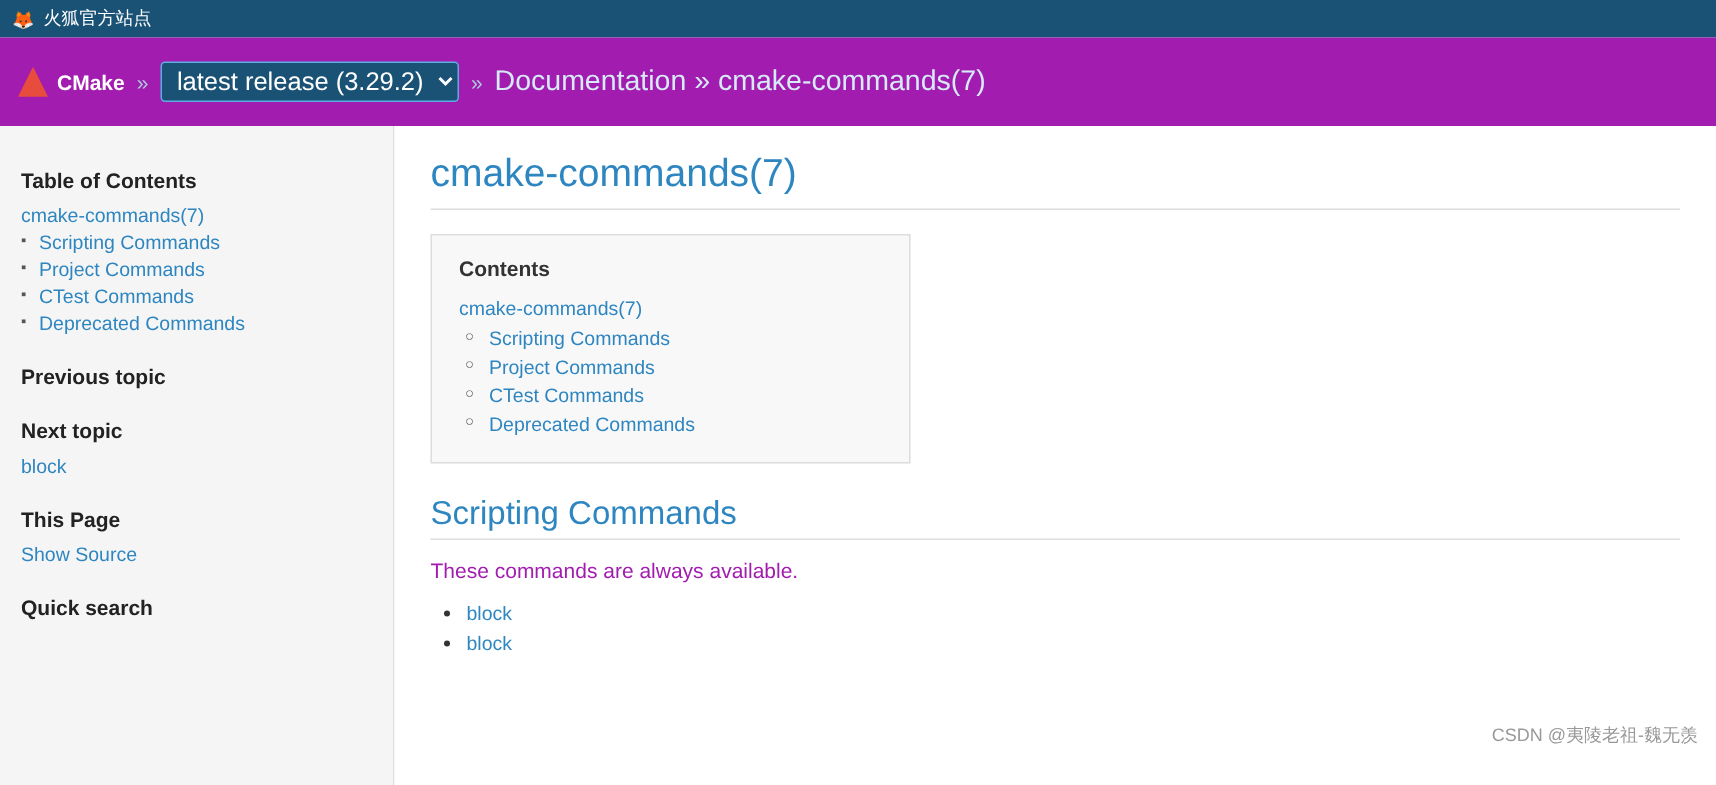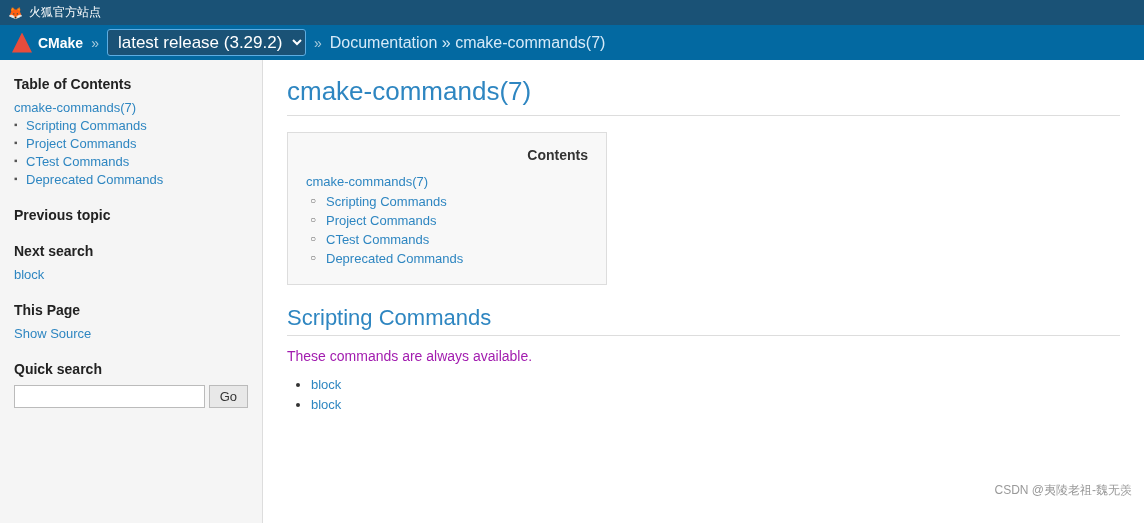--- a/index.html
+++ b/index.html
@@ -11,22 +11,22 @@
       color: #fff;
       padding: 4px 8px;
       font-size: 12px;
       display: flex;
       align-items: center;
       gap: 6px;
     }
 
     
     .nav-bar {
-      background: #0369a1;
-      padding: 4px 12px;
+      background: #a21caf;
+      padding: 16px 12px;
       display: flex;
       align-items: center;
       gap: 6px;
       color: #fff;
       font-size: 14px;
     }
     .nav-bar .cmake-logo {
       width: 20px; height: 20px;
       background: #e74c3c;
       clip-path: polygon(50% 0%, 0% 100%, 100% 100%);
@@ -40,21 +40,21 @@
     .nav-bar .sep { color: #acd; margin: 0 2px; }
     .nav-bar select {
       background: #1a5276;
       color: #fff;
       border: 1px solid #5dade2;
       padding: 2px 6px;
       font-size: 17px;
       border-radius: 3px;
       cursor: pointer;
     }
-    .nav-bar .nav-path { color: #d6eaf8; font-size: 16px; }
+    .nav-bar .nav-path { color: #d6eaf8; font-size: 19px; }
 
     
     .layout {
       display: flex;
       height: calc(523px - 58px);
     }
 
     
     .sidebar {
       width: 263px;
@@ -65,21 +65,21 @@
       overflow-y: auto;
       font-size: 13px;
     }
     .sidebar-section-title {
       font-weight: bold;
       font-size: 14px;
       color: #222;
       margin-bottom: 8px;
       margin-top: 20px;
     }
-    .sidebar-section-title:first-child { margin-top: 4px; }
+    .sidebar-section-title:first-child { margin-top: 16px; }
     .sidebar-link {
       color: #2e86c1;
       text-decoration: none;
       display: block;
       margin-bottom: 3px;
     }
     .sidebar-link.top-level {
       font-size: 13px;
       color: #2e86c1;
     }
@@ -146,21 +146,20 @@
       padding: 14px 18px;
       margin-bottom: 20px;
       display: inline-block;
       min-width: 320px;
     }
     .contents-box-title {
       font-weight: bold;
       font-size: 14px;
       color: #333;
       margin-bottom: 10px;
-      text-align: right;
     }
     .contents-list {
       list-style: none;
       padding: 0;
     }
     .contents-list > li {
       margin-bottom: 4px;
     }
     .contents-list > li > a {
       color: #2e86c1;
@@ -255,31 +254,27 @@
     <div class="sidebar-section-title">Table of Contents</div>
 
     <a class="sidebar-link top-level" href="#">cmake-commands(7)</a>
     <a class="sidebar-sublink" href="#">Scripting Commands</a>
     <a class="sidebar-sublink" href="#">Project Commands</a>
     <a class="sidebar-sublink" href="#">CTest Commands</a>
     <a class="sidebar-sublink" href="#">Deprecated Commands</a>
 
     <div class="sidebar-section-title">Previous topic</div>
 
-    <div class="sidebar-section-title">Next search</div>
+    <div class="sidebar-section-title">Next topic</div>
     <a class="sidebar-link" href="#">block</a>
 
     <div class="sidebar-section-title">This Page</div>
     <a class="sidebar-link" href="#">Show Source</a>
 
     <div class="sidebar-section-title">Quick search</div>
-    <div class="search-row">
-      <input class="search-input" type="text" style="">
-      <button class="search-go">Go</button>
-    </div>
   </div>
 
   <div class="main-content">
     <h1 class="page-title">cmake-commands(7)</h1>
 
     
     <div class="contents-box">
       <div class="contents-box-title">Contents</div>
       <ul class="contents-list">
         <li>

